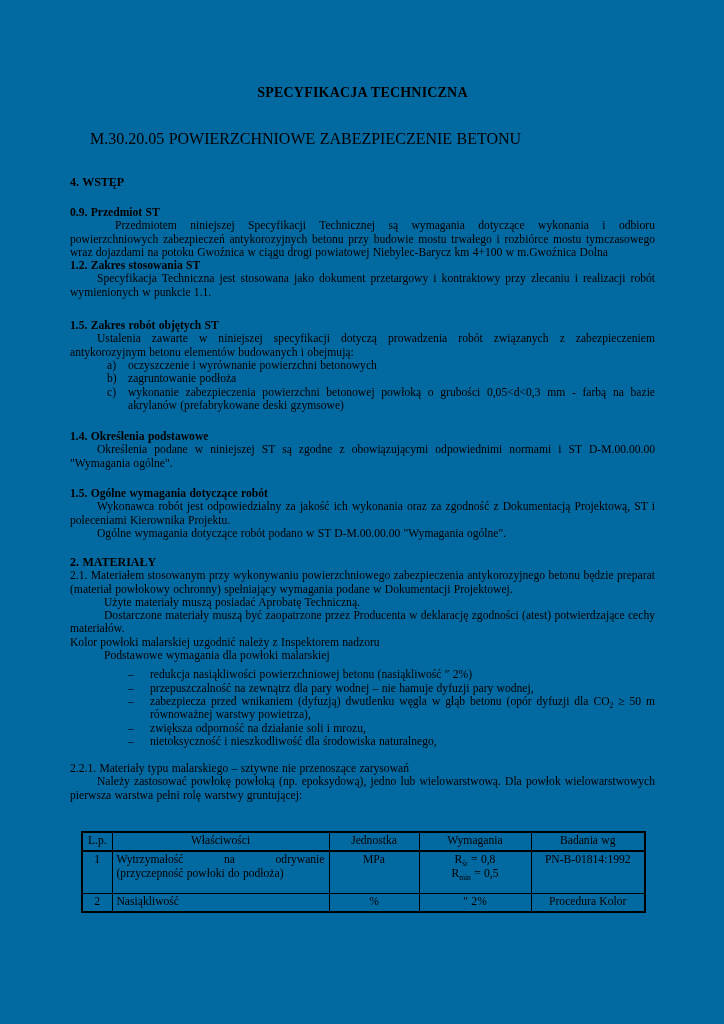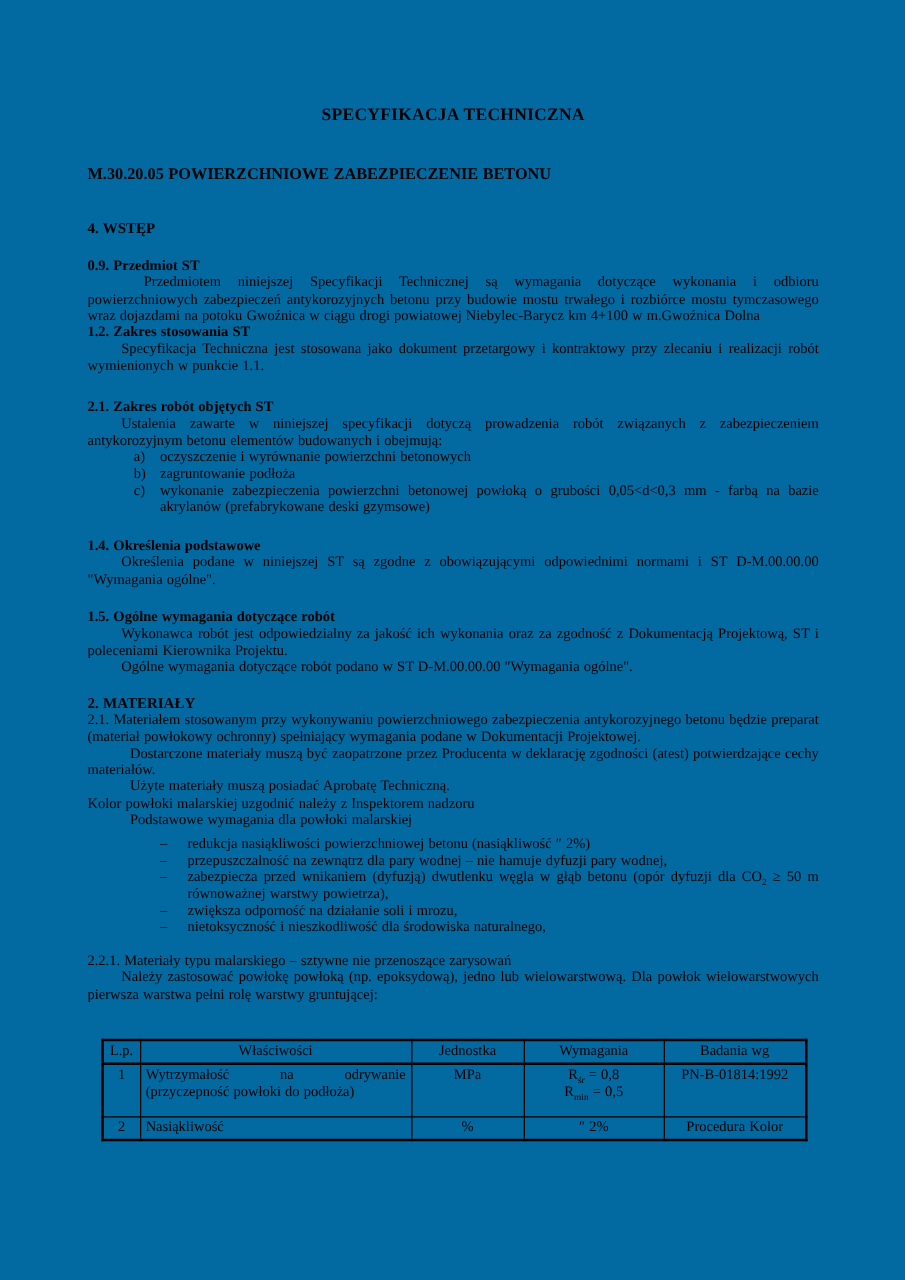--- a/index.html
+++ b/index.html
@@ -19,24 +19,25 @@
   }
   .title {
     text-align: center;
     font-weight: 700;
     font-size: 14px;
     line-height: 16px;
     letter-spacing: 0.2px;
     margin-bottom: 30px;
   }
   .doc-heading {
-    font-weight: 700;
-    font-size: 13px;
+    font-weight: 400;
+    font-size: 16px;
     line-height: 15px;
     margin-bottom: 29px;
+    margin-left: 20px;
   }
   .h-main {
     font-weight: 700;
     font-size: 12px;
     line-height: 14px;
     margin-bottom: 17px;
   }
   .h-main.tight { margin-bottom: 0; }
   .h-sub { font-weight: 700; }
   p { margin: 0; text-align: justify; }
@@ -89,21 +90,21 @@
   <div class="h-main">4. WSTĘP</div>
 
   <div class="h-sub">0.9. Przedmiot ST</div>
   <p class="indent-lg">Przedmiotem niniejszej Specyfikacji Technicznej są wymagania dotyczące wykonania i odbioru powierzchniowych zabezpieczeń antykorozyjnych betonu przy budowie mostu trwałego i rozbiórce mostu tymczasowego wraz dojazdami na potoku Gwoźnica w ciągu drogi powiatowej Niebylec-Barycz km 4+100 w m.Gwoźnica Dolna</p>
 
   <div class="h-sub">1.2. Zakres stosowania ST</div>
   <p class="indent-md">Specyfikacja Techniczna jest stosowana jako dokument przetargowy i kontraktowy przy zlecaniu i realizacji robót wymienionych w punkcie 1.1.</p>
 
   <div class="gap20"></div>
 
-  <div class="h-sub">2.1. Zakres robót objętych ST</div>
+  <div class="h-sub">1.5. Zakres robót objętych ST</div>
   <p class="indent-md">Ustalenia zawarte w niniejszej specyfikacji dotyczą prowadzenia robót związanych z zabezpieczeniem antykorozyjnym betonu elementów budowanych i obejmują:</p>
   <div class="abc-item">
     <span class="abc-marker">a)</span>
     <span>oczyszczenie i wyrównanie powierzchni betonowych</span>
   </div>
   <div class="abc-item">
     <span class="abc-marker">b)</span>
     <span>zagruntowanie podłoża</span>
   </div>
   <div class="abc-item">
@@ -119,22 +120,22 @@
   <div class="gap17"></div>
 
   <div class="h-sub">1.5. Ogólne wymagania dotyczące robót</div>
   <p class="indent-md">Wykonawca robót jest odpowiedzialny za jakość ich wykonania oraz za zgodność z Dokumentacją Projektową, ST i poleceniami Kierownika Projektu.</p>
   <p class="indent-md">Ogólne wymagania dotyczące robót podano w ST D-M.00.00.00 "Wymagania ogólne".</p>
 
   <div class="gap15"></div>
 
   <div class="h-main tight">2. MATERIAŁY</div>
   <p>2.1. Materiałem stosowanym przy wykonywaniu powierzchniowego zabezpieczenia antykorozyjnego betonu będzie preparat (materiał powłokowy ochronny) spełniający wymagania podane w Dokumentacji Projektowej.</p>
+  <p class="indent-sm">Użyte materiały muszą posiadać Aprobatę Techniczną.</p>
   <p class="indent-sm">Dostarczone materiały muszą być zaopatrzone przez Producenta w deklarację zgodności (atest) potwierdzające cechy materiałów.</p>
-  <p class="indent-sm">Użyte materiały muszą posiadać Aprobatę Techniczną.</p>
   <p>Kolor powłoki malarskiej uzgodnić należy z Inspektorem nadzoru</p>
   <p class="indent-sm">Podstawowe wymagania dla powłoki malarskiej</p>
 
   <div class="dash-list">
     <div class="dash-item">
       <span class="dash-marker">–</span>
       <span>redukcja nasiąkliwości powierzchniowej betonu (nasiąkliwość ″ 2%)</span>
     </div>
     <div class="dash-item">
       <span class="dash-marker">–</span>

